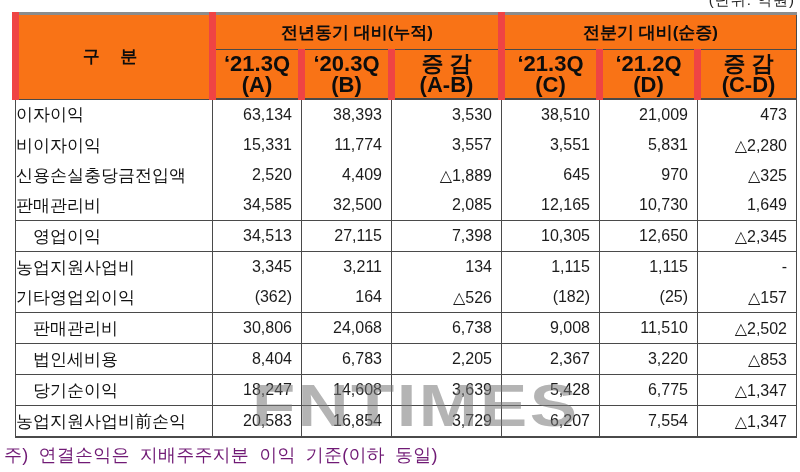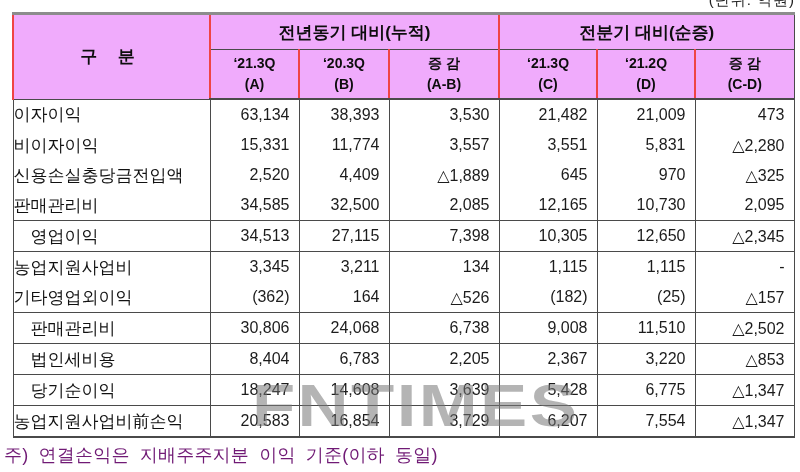--- a/index.html
+++ b/index.html
@@ -15,28 +15,28 @@
   }
   .tablewrap{position:absolute;left:12px;top:12px;width:781px;}
   table{
     width:781px;border-collapse:collapse;table-layout:fixed;
     border-top:3px solid #8c8c8c;
     border-bottom:2px solid #4a4a4a;
     border-left:1px solid #4a4a4a;
     border-right:1px solid #4a4a4a;
   }
   thead th{
-    background:#f0abfc;
+    background:#f97316;
     font-weight:bold;color:#0d0d0d;
-    border-left:2px solid #ef4444;
+    border-left:7px solid #ef4444;
     vertical-align:middle;
     padding:0;
   }
   thead tr.grp th{font-size:17px;height:34px;border-bottom:1px solid #4a4a4a;}
-  thead tr.sub th{font-size:14px;height:48px;line-height:21px;border-bottom:2px solid #4a4a4a;}
+  thead tr.sub th{font-size:22px;height:48px;line-height:21px;border-bottom:2px solid #4a4a4a;}
   th.corner{font-size:17px;letter-spacing:8px;border-bottom:2px solid #4a4a4a;}
   tbody td{
     height:30px;padding:0;
     border-left:1px solid #4a4a4a;
     vertical-align:middle;
     font-size:16px;color:#1c1c1c;
   }
   tbody tr.gt td{border-top:1px solid #4a4a4a;}
   td.lbl{text-align:left;font-size:17px;color:#111;}
   td.lbl.lv1{padding-left:17px;}
@@ -86,21 +86,21 @@
       <th><span>‘21.2Q</span><br><span>(D)</span></th>
       <th><span>증 감</span><br><span>(C-D)</span></th>
     </tr>
   </thead>
   <tbody>
     <tr>
       <td class="lbl lv2">이자이익</td>
       <td class="num">63,134</td>
       <td class="num">38,393</td>
       <td class="num">3,530</td>
-      <td class="num">21,482</td>
+      <td class="num">38,510</td>
       <td class="num">21,009</td>
       <td class="num">473</td>
     </tr>
     <tr>
       <td class="lbl lv2">비이자이익</td>
       <td class="num">15,331</td>
       <td class="num">11,774</td>
       <td class="num">3,557</td>
       <td class="num">3,551</td>
       <td class="num">5,831</td>
@@ -115,21 +115,21 @@
       <td class="num">970</td>
       <td class="num">△325</td>
     </tr>
     <tr>
       <td class="lbl lv2">판매관리비</td>
       <td class="num">34,585</td>
       <td class="num">32,500</td>
       <td class="num">2,085</td>
       <td class="num">12,165</td>
       <td class="num">10,730</td>
-      <td class="num">2,095</td>
+      <td class="num">1,649</td>
     </tr>
     <tr class="gt">
       <td class="lbl lv1">영업이익</td>
       <td class="num">34,513</td>
       <td class="num">27,115</td>
       <td class="num">7,398</td>
       <td class="num">10,305</td>
       <td class="num">12,650</td>
       <td class="num">△2,345</td>
     </tr>

